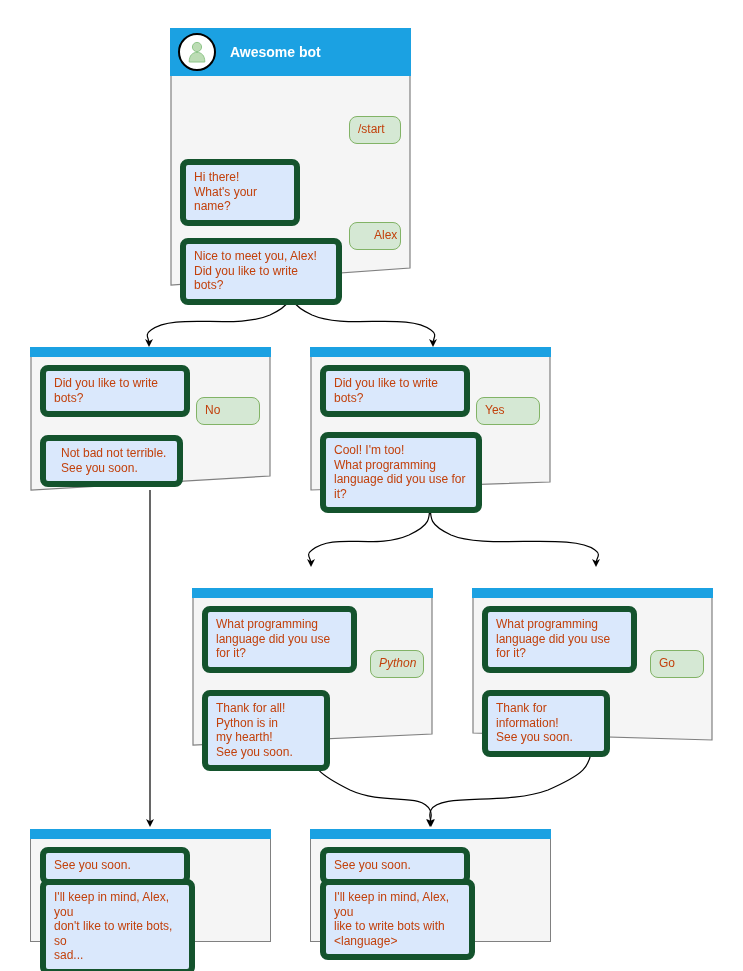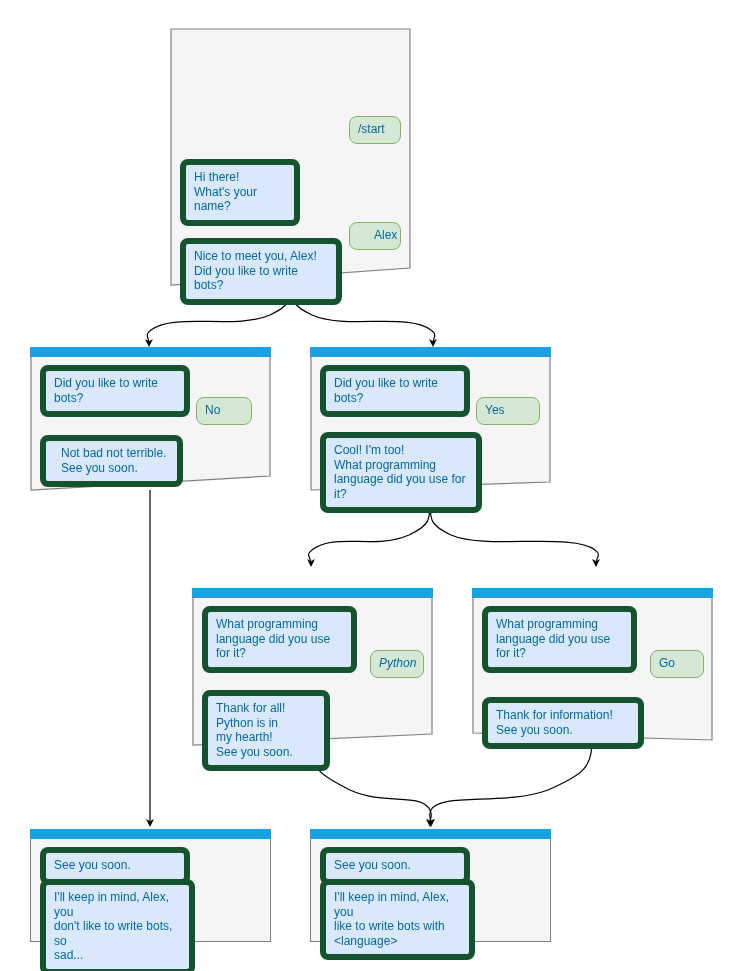--- a/index.html
+++ b/index.html
@@ -92,21 +92,21 @@
     left: 0;
     width: 100%;
     z-index: 3;
     box-sizing: border-box;
   }
   .bubble {
     position: absolute;
     box-sizing: border-box;
     font-size: 12px;
     line-height: 14.5px;
-    color: #0369a1;
+    color: #c2410c;
     padding: 5px 8px 6px 8px;
     border-radius: 8px;
     white-space: pre-line;
   }
   .bubble.bot-msg {
     background: #dae8fc;
     border: 6px solid #14532d;
     left: 10px;
   }
   .bubble.user-msg {
@@ -136,38 +136,47 @@
     <path d="M430,501 C430,520 430,525 451,535 C485,550 573,532 595,550 C602,555 596,558 596,563" fill="none" stroke="#000000" stroke-width="1.2" marker-end="url(#arrow)"></path>
 
     <path d="M311,746 C311,768 320,775 350,790 C385,806 421,792 430,810 C433,816 430,818 430,823" fill="none" stroke="#000000" stroke-width="1.2" marker-end="url(#arrow)"></path>
     <path d="M592,742 C592,768 582,775 548,790 C505,806 440,792 431,810 C428,816 431,818 431,823" fill="none" stroke="#000000" stroke-width="1.2" marker-end="url(#arrow)"></path>
   </svg>
 
   <div class="card bot skew" style="left:170px; top:28px; width:241px; height:258px;">
     <svg class="shape-svg" viewBox="0 0 241 258" preserveAspectRatio="none">
       <polygon points="1,1 240,1 240,240 1,257" fill="#f5f5f5" stroke="#808080" stroke-width="1.2"></polygon>
     </svg>
+    <div class="titlebar">
+      <div class="avatar">
+        <svg width="26" height="26" viewBox="0 0 26 26">
+          <circle cx="13" cy="8" r="4.6" fill="#bcdcb4" stroke="#8fc68a" stroke-width="1"></circle>
+          <path d="M5.2,23 C5.2,16.3 8.6,13.4 13,13.4 C17.4,13.4 20.8,16.3 20.8,23 Z" fill="#bcdcb4" stroke="#8fc68a" stroke-width="1"></path>
+        </svg>
+      </div>
+      <div class="bot-title">Awesome bot</div>
+    </div>
     <div class="msgs" style="top:48px;">
       <div class="bubble user-msg" style="left:179px; top:40px; width:52px;">/start</div>
       <div class="bubble bot-msg" style="top:83px; width:120px;">Hi there!
 What's your name?</div>
       <div class="bubble user-msg" style="left:179px; top:146px; width:52px;padding-left:24px;">Alex</div>
       <div class="bubble bot-msg" style="top:162px; width:162px;">Nice to meet you, Alex!
 Did you like to write bots?</div>
     </div>
   </div>
 
   <div class="card plain skew" style="left:30px; top:347px; width:241px; height:144px;">
     <svg class="shape-svg" viewBox="0 0 241 144" preserveAspectRatio="none">
       <polygon points="1,1 240,1 240,129 1,143" fill="#f5f5f5" stroke="#808080" stroke-width="1.2"></polygon>
     </svg>
     <div class="titlebar"></div>
     <div class="msgs" style="top:10px;">
       <div class="bubble bot-msg" style="top:8px; width:150px;">Did you like to write bots?</div>
-      <div class="bubble user-msg" style="left:166px; top:40px; width:56px;">No</div>
+      <div class="bubble user-msg" style="left:166px; top:40px; width:64px;">No</div>
       <div class="bubble bot-msg" style="top:78px; width:143px;padding-left:15px;">Not bad not terrible.
 See you soon.</div>
     </div>
   </div>
 
   <div class="card plain skew" style="left:310px; top:347px; width:241px; height:144px;">
     <svg class="shape-svg" viewBox="0 0 241 144" preserveAspectRatio="none">
       <polygon points="1,1 240,1 240,135 1,143" fill="#f5f5f5" stroke="#808080" stroke-width="1.2"></polygon>
     </svg>
     <div class="titlebar"></div>
@@ -197,21 +206,21 @@
 
   <div class="card plain skew" style="left:472px; top:588px; width:241px; height:158px;">
     <svg class="shape-svg" viewBox="0 0 241 158" preserveAspectRatio="none">
       <polygon points="1,1 240,1 240,152 1,145" fill="#f5f5f5" stroke="#808080" stroke-width="1.2"></polygon>
     </svg>
     <div class="titlebar"></div>
     <div class="msgs" style="top:10px;">
       <div class="bubble bot-msg" style="top:8px; width:155px;">What programming
 language did you use for it?</div>
       <div class="bubble user-msg" style="left:178px; top:52px; width:54px;">Go</div>
-      <div class="bubble bot-msg" style="top:92px; width:162px;margin-top:7px;">Thank for information!
+      <div class="bubble bot-msg" style="top:92px; width:128px;">Thank for information!
 See you soon.</div>
     </div>
   </div>
 
   <div class="card plain" style="left:30px; top:829px; width:241px; height:113px;">
     <div class="card-shape"></div>
     <div class="titlebar"></div>
     <div class="msgs" style="top:10px;">
       <div class="bubble bot-msg" style="top:8px; width:150px;">See you soon.</div>
       <div class="bubble bot-msg" style="top:40px; width:155px;">I'll keep in mind, Alex, you

